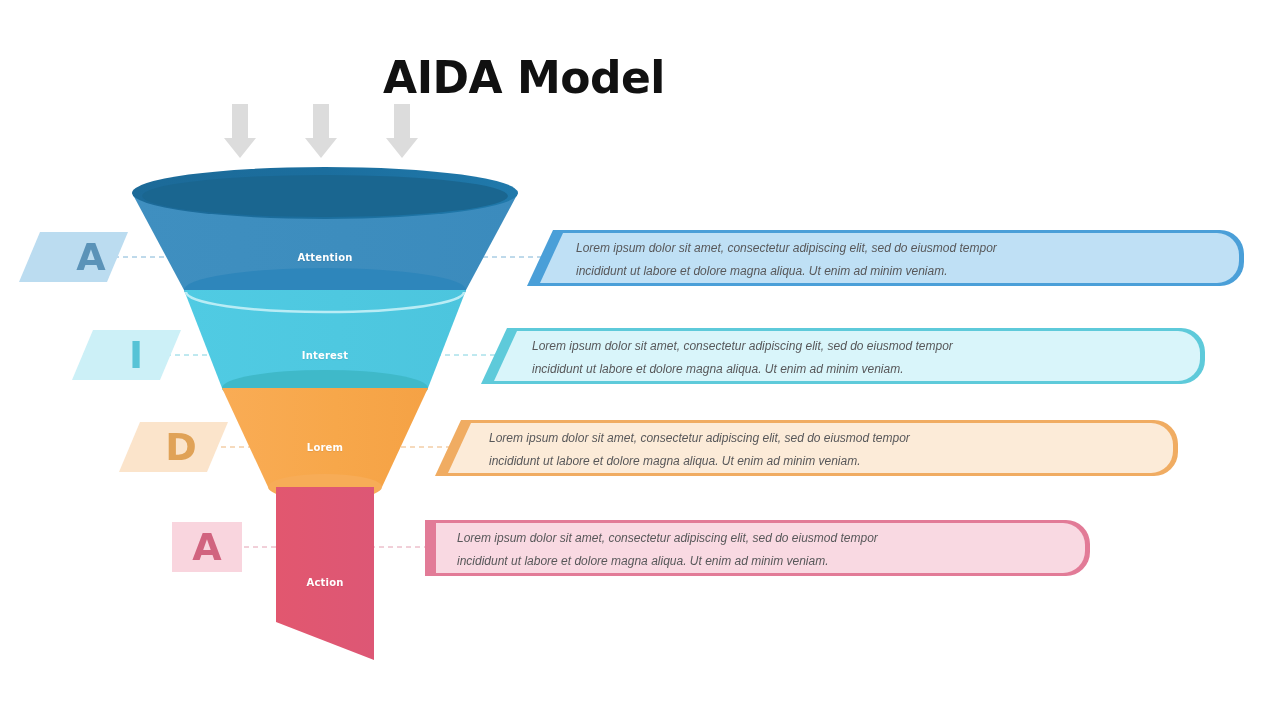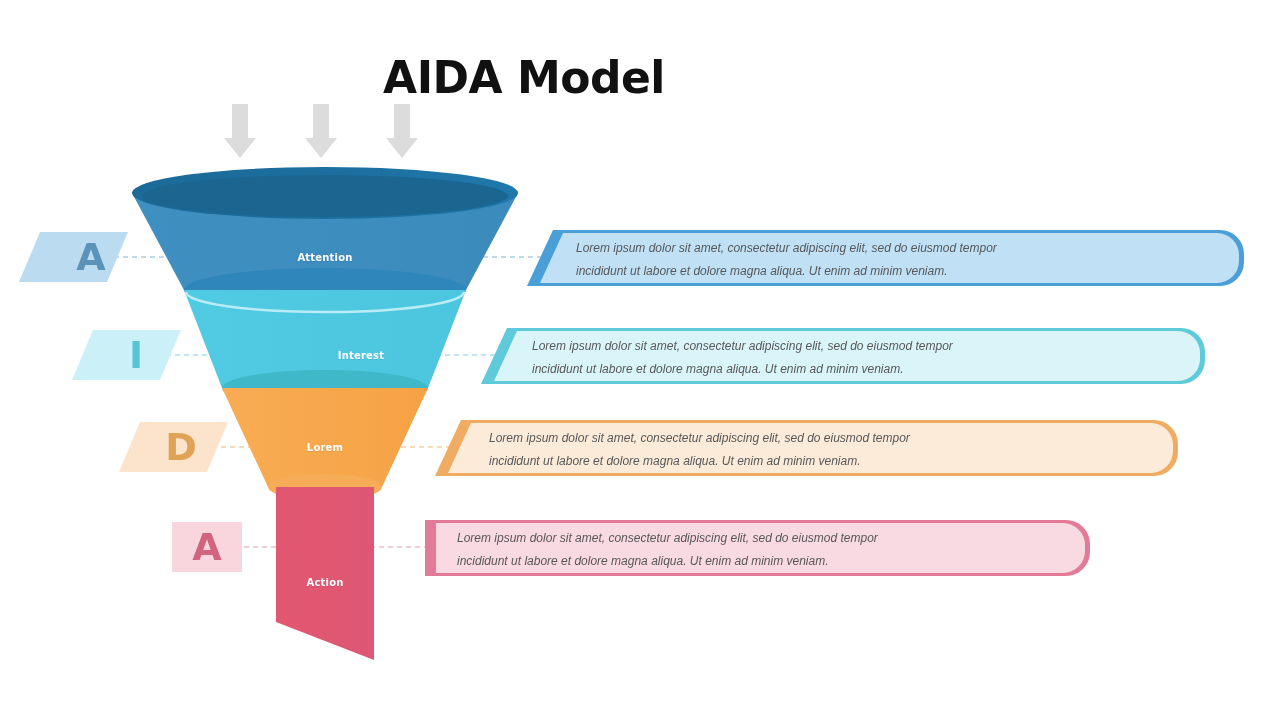--- a/index.html
+++ b/index.html
@@ -179,21 +179,21 @@
     </g>
 
     <g>
       <path d="M 425,520 L 1066,520 A 24,24 0 0 1 1090,544 L 1090,552 A 24,24 0 0 1 1066,576 L 425,576 Z" fill="#e27b97"></path>
       <path d="M 436,523 L 1063,523 A 22,22 0 0 1 1085,545 L 1085,551 A 22,22 0 0 1 1063,573 L 436,573 Z" fill="#f9d9e2"></path>
     </g>
 
   </svg>
 
   <div class="funnel-label" style="left:325px; top:257px;">Attention</div>
-  <div class="funnel-label" style="left:325px; top:355px;margin-left:36px;">Interest</div>
+  <div class="funnel-label" style="left:325px; top:355px;">Interest</div>
   <div class="funnel-label" style="left:325px; top:447px;">Lorem</div>
   <div class="funnel-label" style="left:325px; top:547px;margin-top:35px;">Action</div>
 
   <div class="badge-letter" style="left:91px;  top:257px; color:#5b93b8;">A</div>
   <div class="badge-letter" style="left:136px; top:355px; color:#57c3d6;">I</div>
   <div class="badge-letter" style="left:181px; top:447px; color:#e0a257;">D</div>
   <div class="badge-letter" style="left:207px; top:547px; color:#d1647f;">A</div>
 
   <div class="desc-text" style="left:576px; top:237px; width:640px;">Lorem ipsum dolor sit amet, consectetur adipiscing elit, sed do eiusmod tempor
 incididunt ut labore et dolore magna aliqua. Ut enim ad minim veniam.</div>

